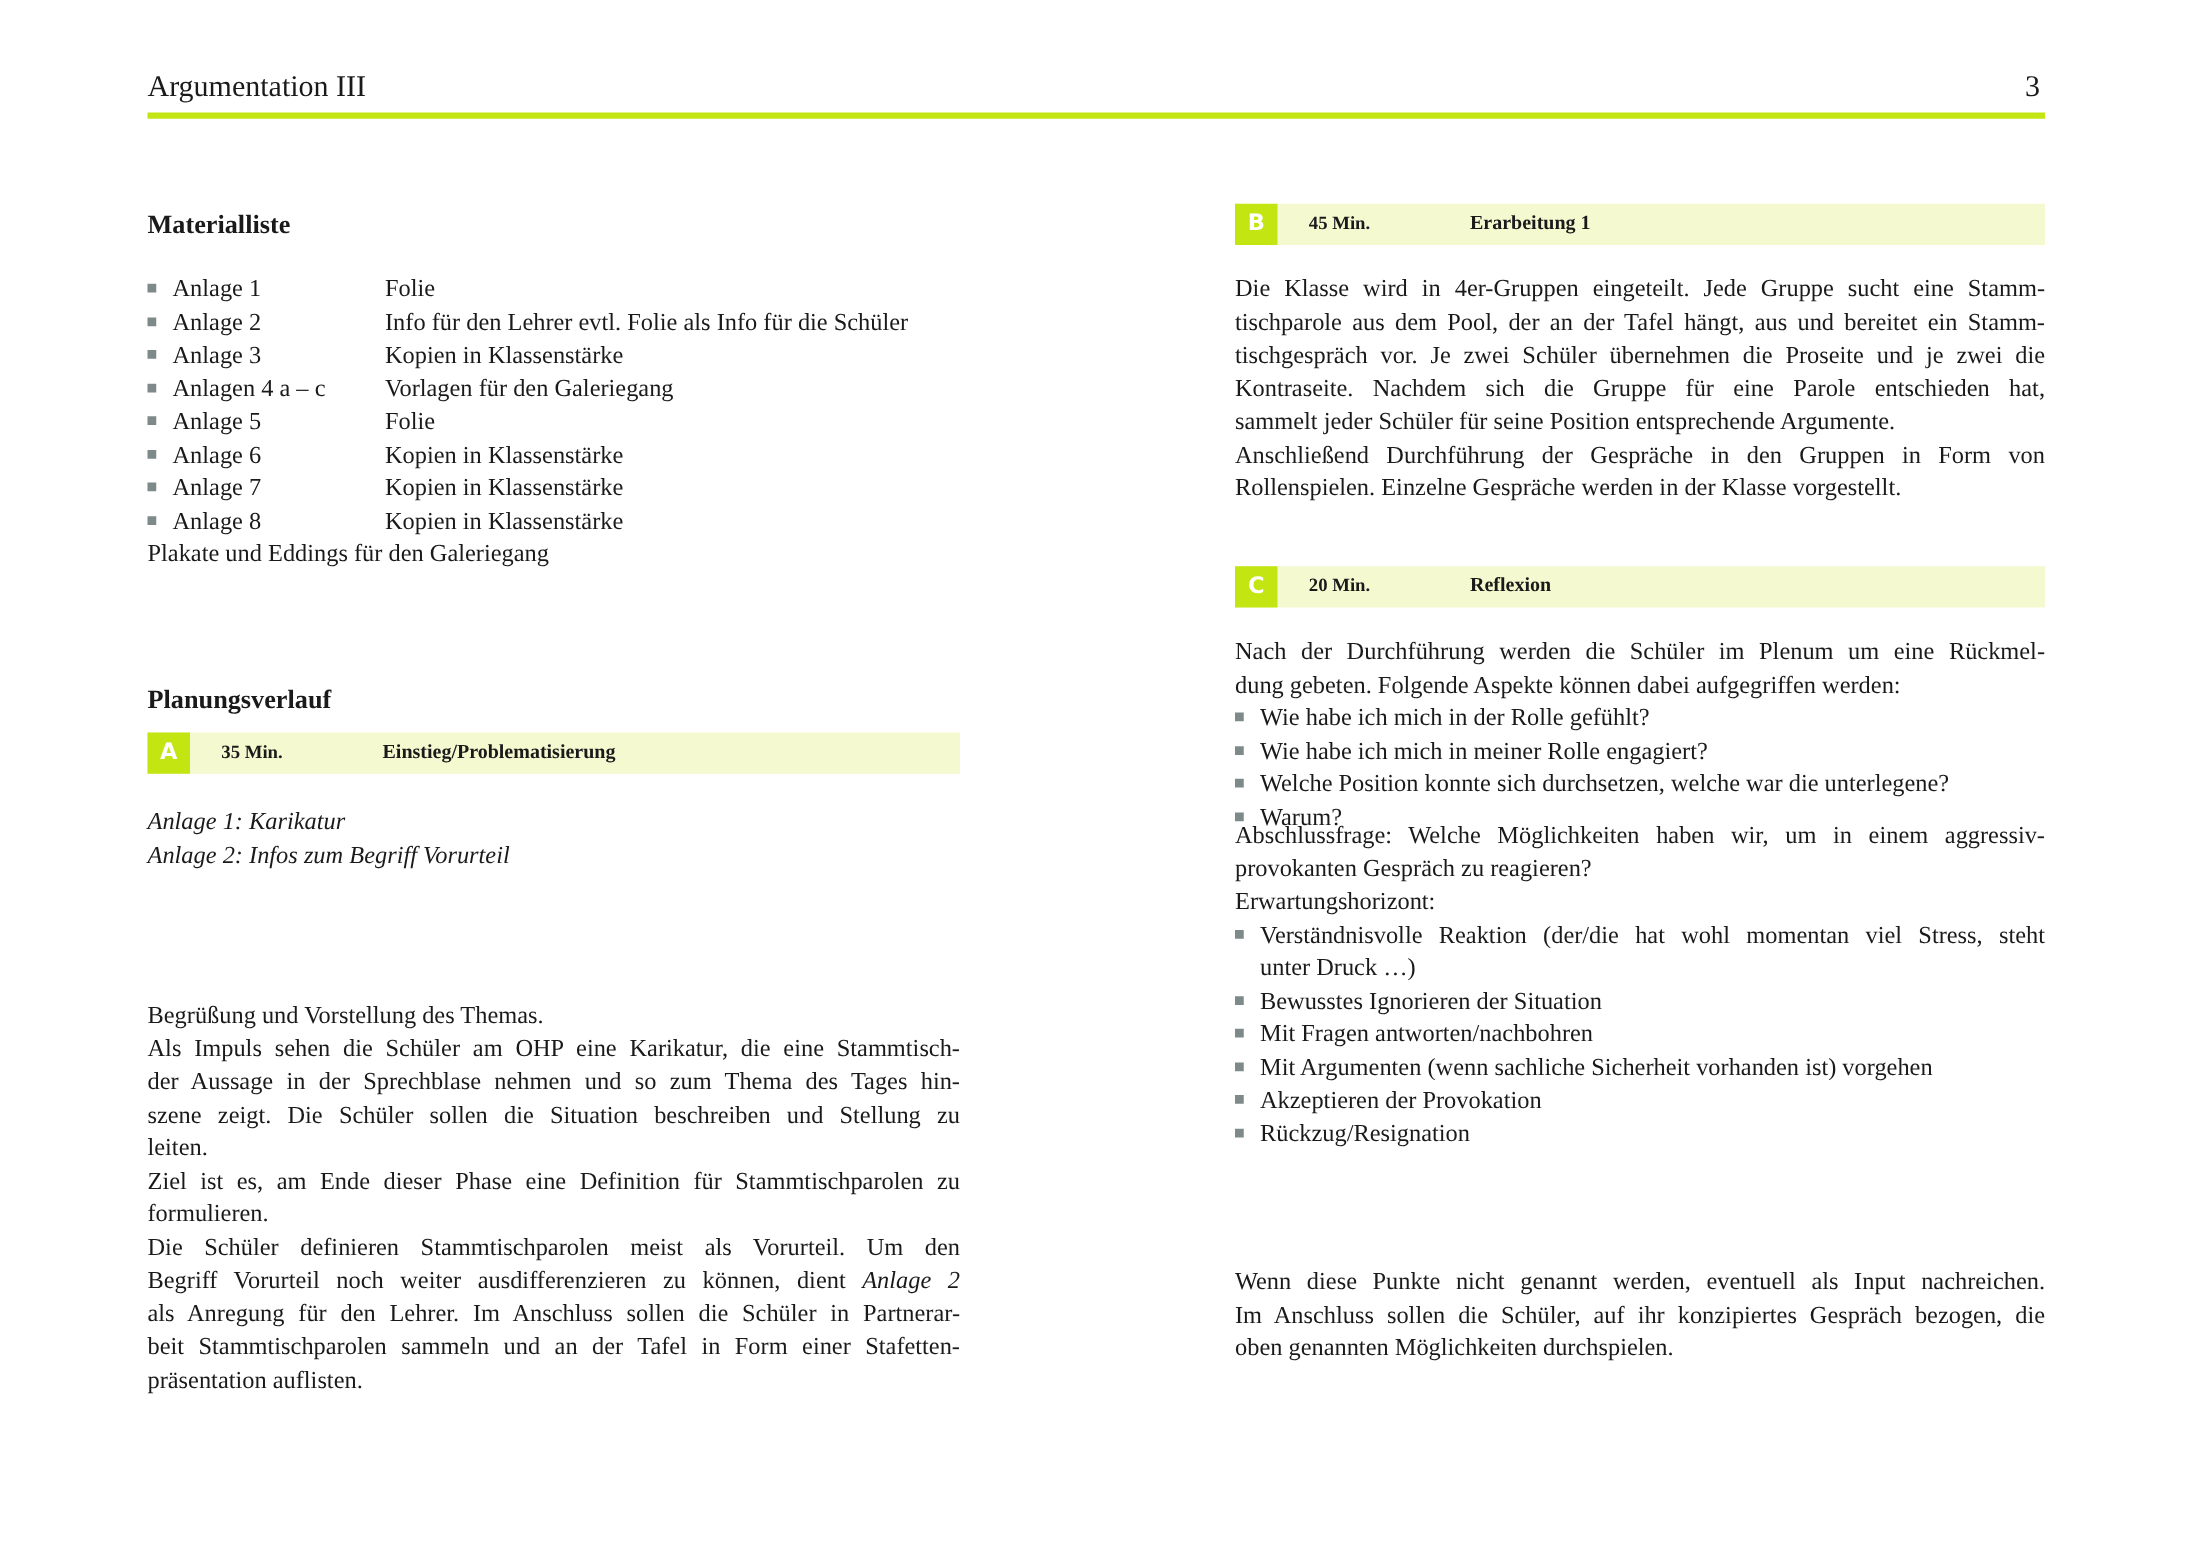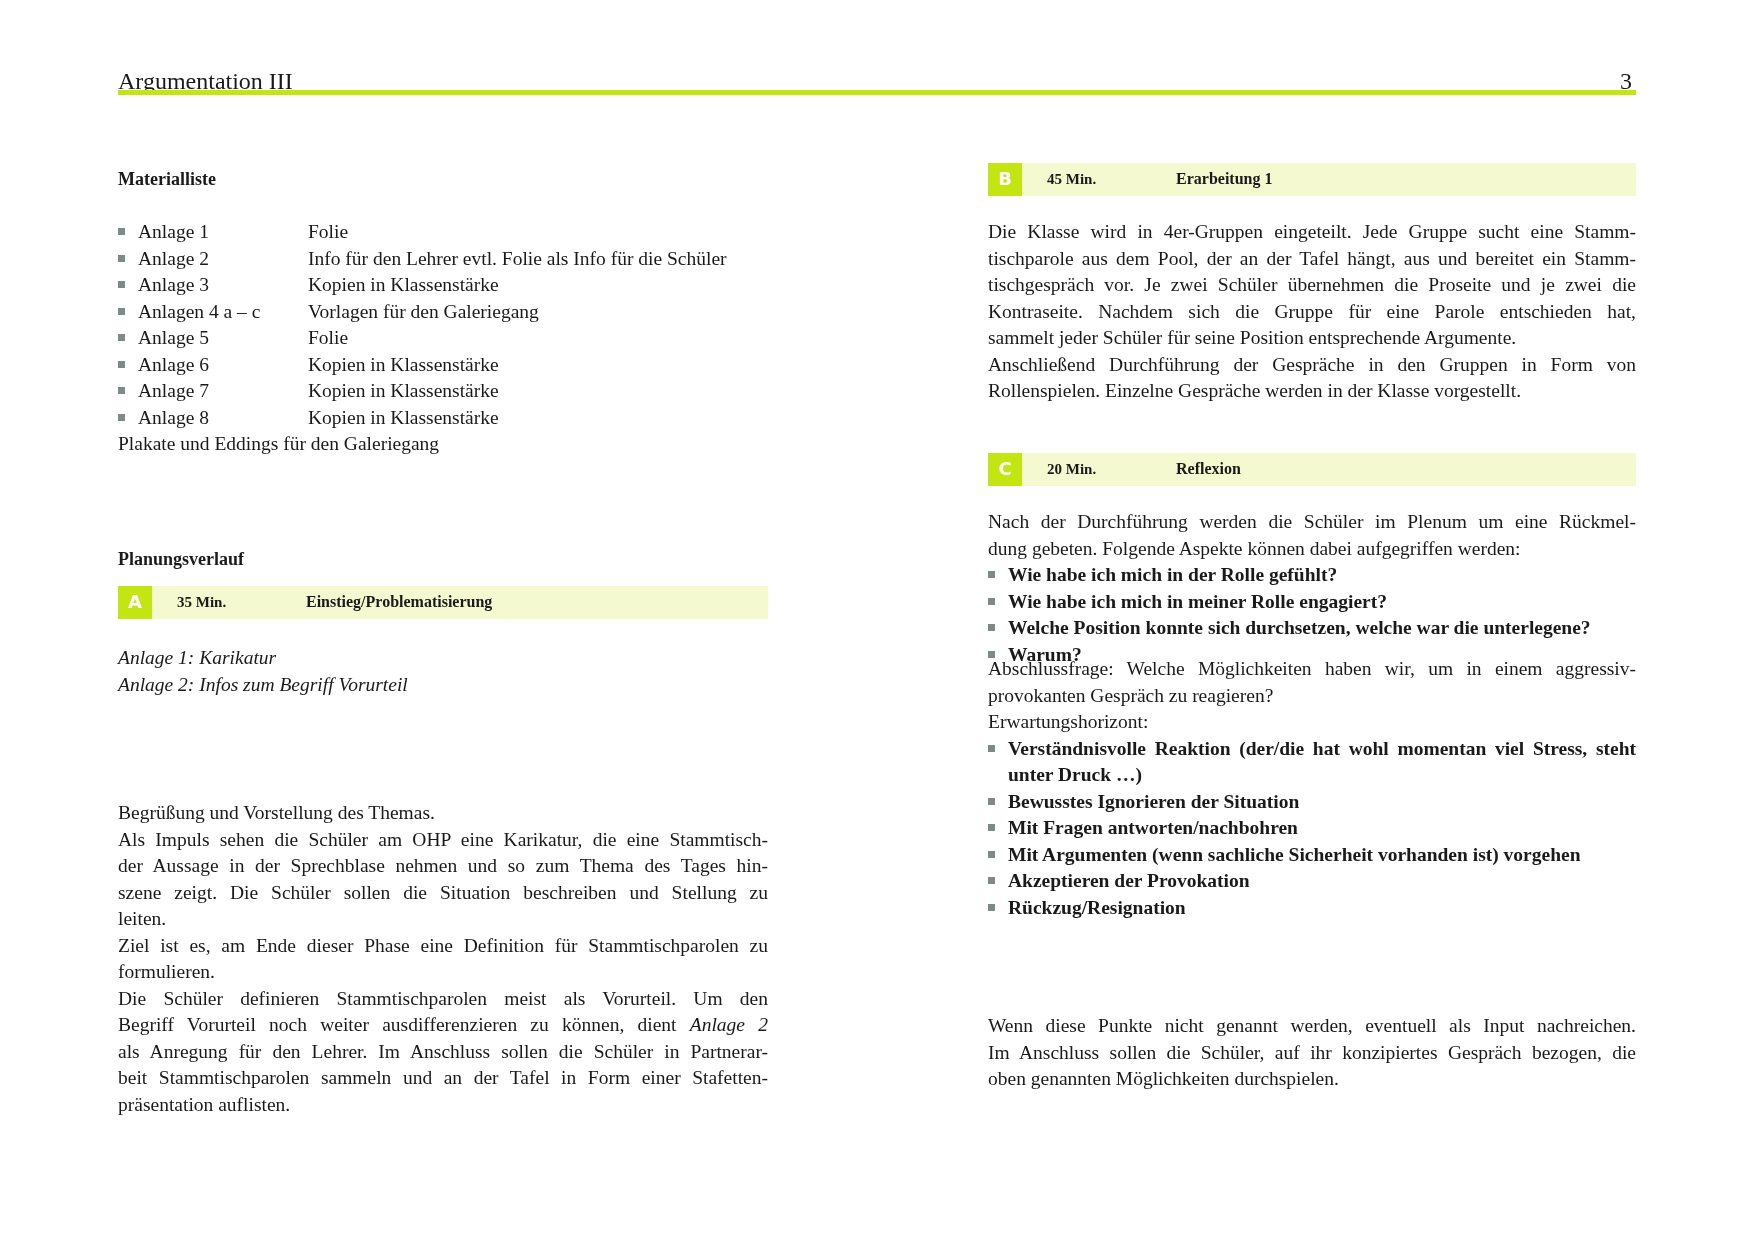--- a/index.html
+++ b/index.html
@@ -2,21 +2,21 @@
 <html><head>
 <meta charset="utf-8">
 <style>
   html, body { margin: 0; padding: 0; background: #ffffff; }
   body {
     width: 1754px; height: 1240px; position: relative; overflow: hidden;
     font-family: "DejaVu Serif", "Liberation Serif", serif;
     color: #1a1a1a;
   }
   .page-header {
-    position: absolute; left: 118px; top: 66px; width: 1518px; height: 40px;
+    position: absolute; left: 118px; top: 55px; width: 1518px; height: 40px;
   }
   .page-title {
     position: absolute; left: 0; top: 2px;
     font-family: "Liberation Serif", serif; font-size: 24px; color: #1a1a1a;
   }
   .page-number {
     position: absolute; right: 4px; top: 2px;
     font-family: "Liberation Serif", serif; font-size: 24px; color: #1a1a1a;
   }
   .header-rule {
@@ -25,21 +25,21 @@
   }
   .col {
     position: absolute; top: 0;
     font-family: "Liberation Serif", serif;
     font-size: 19.5px; line-height: 26.5px;
   }
   .col-left { left: 118px; width: 650px; }
   .col-right { left: 988px; width: 648px; }
   .heading {
     position: absolute; font-family: "Liberation Serif", serif;
-    font-weight: bold; font-size: 18px;
+    font-weight: bold; font-size: 21px;
   }
   .material-list { position: absolute; margin: 0; padding: 0; list-style: none; }
   .material-list li { display: flex; height: 26.5px; align-items: baseline; }
   .bullet {
     display: inline-block; width: 7px; height: 7px; background: #7e8a8a;
     margin-right: 13px; position: relative; top: -3px; flex: 0 0 auto;
   }
   .mat-name { width: 138px; flex: 0 0 auto; white-space: nowrap; }
   .mat-desc { white-space: nowrap; margin-left: 32px; }
   .phase-bar {
@@ -55,21 +55,21 @@
     margin-left: 25px; width: 129px; font-weight: bold; font-size: 15px;
     font-family: "Liberation Serif", serif; white-space: nowrap;
   }
   .phase-title {
     font-weight: bold; font-size: 16px;
     font-family: "Liberation Serif", serif; white-space: nowrap;
   }
   .block { position: absolute; }
   .italic { font-style: italic; }
   .bullets { margin: 0; padding: 0; list-style: none; }
-  .bullets li { display: flex; align-items: baseline; font-weight: bold; }
+  .bullets li { display: flex; align-items: baseline; }
   .bullets li .btxt { flex: 1; }
   .line { display: block; white-space: nowrap; }
   .jline { display: block; text-align: justify; text-align-last: justify; white-space: nowrap; }
 </style>
 </head>
 <body>
 
 <div class="page-header">
   <span class="page-title">Argumentation III</span>
   <span class="page-number">3</span>

